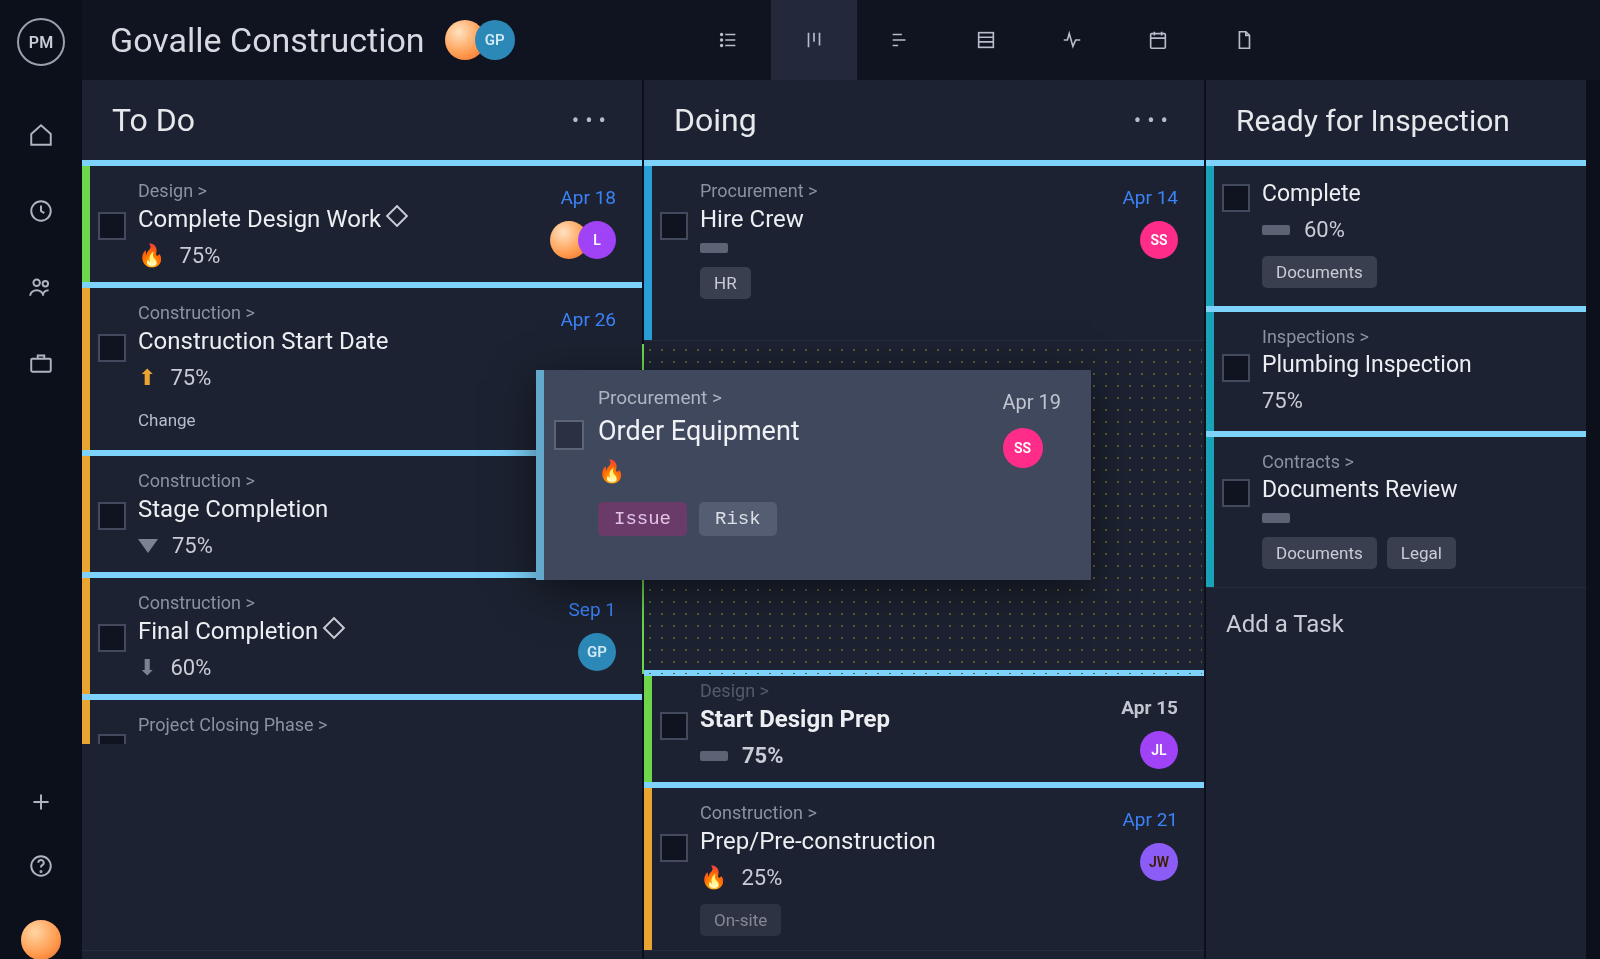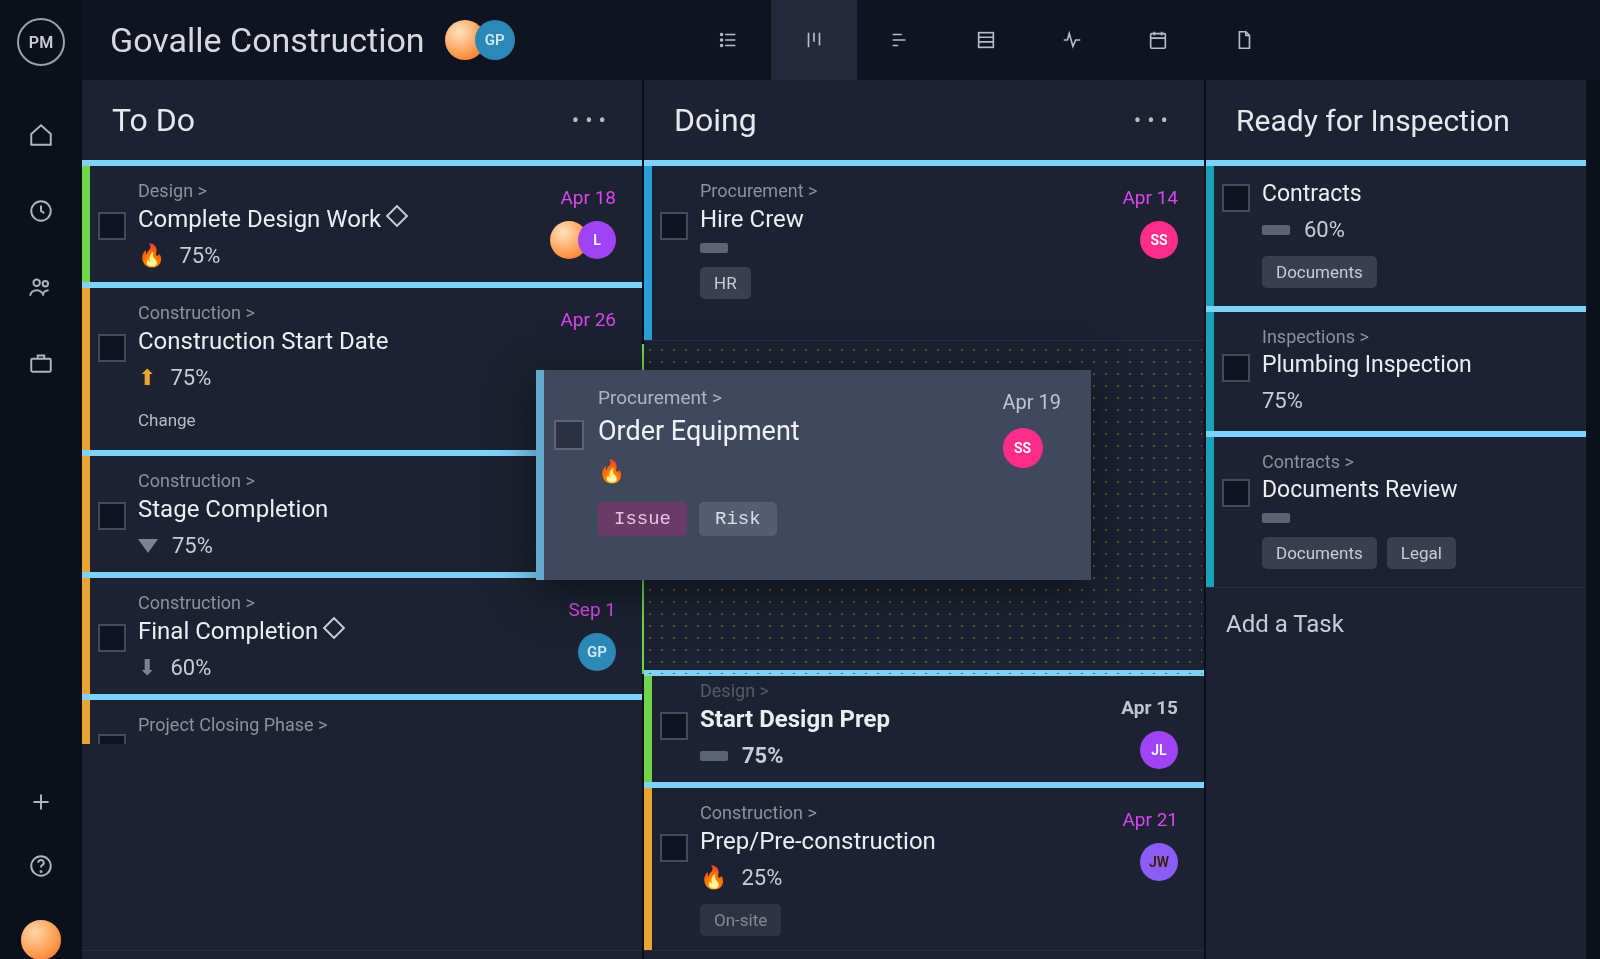--- a/index.html
+++ b/index.html
@@ -122,21 +122,21 @@
 .card .meta-row .pct { color:#c8ccd6; font-size:22px;}
 .card .meta-row .minibar { width:28px;height:10px;background:#5c6374;border-radius:2px;}
 .card .tags { display:flex; gap:10px; margin-top:14px;}
 .card .tag {
   padding:6px 14px; border-radius:5px; font-size:17px;
   background:#3a3f4f; color:#c8ccd6;
 }
 .card .right {
   position:absolute; right:26px; top:20px; text-align:right;
 }
-.card .right .date { color:#d946ef; font-size:19px; margin-bottom:12px;}
+.card .right .date { color:#3b82f6; font-size:19px; margin-bottom:12px;}
 .card .right .date.bold { font-weight:700; color:#c0c5d0;}
 .card .right .av-row { display:flex; justify-content:flex-end;}
 .card .right .av-row .av { width:38px;height:38px;border-radius:50%;margin-left:-10px;}
 
 .drag-zone {
   position:absolute;
   left:560px; top:264px;
   width:560px; height:330px;
   background-image: radial-gradient(#585d2f 1.5px, transparent 1.5px);
   background-size: 12px 12px;
@@ -434,21 +434,21 @@
 
     <div class="column col-ready">
       <div class="col-header" style="padding-right:10px;">
         <div class="col-title" style="font-size:30px;">Ready for Inspection</div>
       </div>
       <div class="col-body">
 
         <div class="card small-card">
           <div class="stripe teal"></div>
           <div class="checkbox"></div>
-          <div class="task-title">Contracts</div>
+          <div class="task-title">Complete</div>
           <div class="meta-row">
             <span class="minibar"></span>
             <span class="pct">60%</span>
           </div>
           <div class="tags">
               <span class="tag">Documents</span>
             </div>
         </div>
 
         <div class="card small-card">

